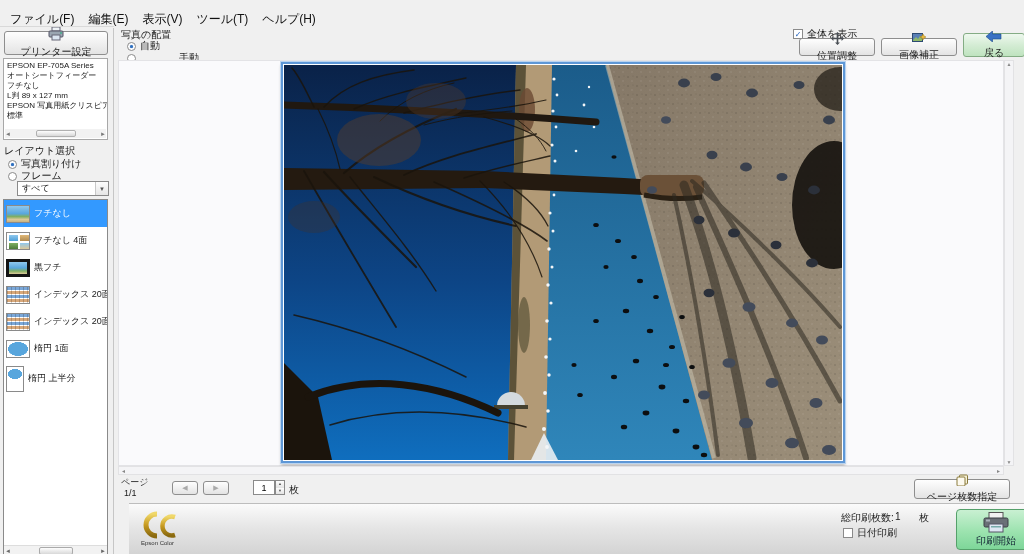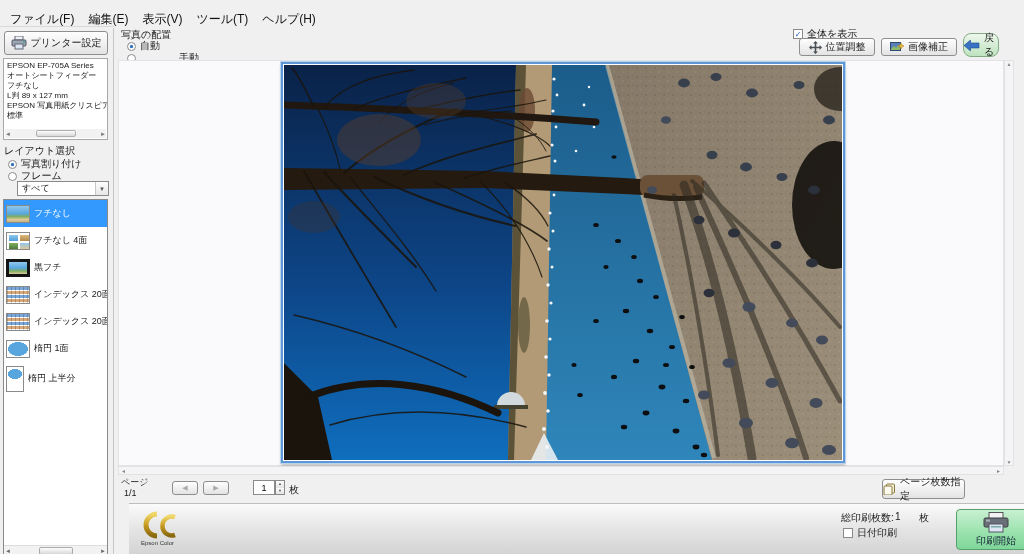--- a/index.html
+++ b/index.html
@@ -19,21 +19,21 @@
   .wb.close { width:26px; background:linear-gradient(180deg,#f2a094,#d3564a 50%,#b13327); border-color:#7c2a22; }
 
   
   .menubar { position:absolute; left:0; top:13px; width:1024px; height:14px; background:#f0f0f0;
     border-bottom:1px solid #d9d9d9; display:flex; align-items:center; padding-left:3px; }
   .menubar .mi { font-size:12px; padding:1px 7px; color:#111; }
 
   
   .leftpanel { position:absolute; left:0; top:28px; width:114px; height:526px; background:#f0f0f0; border-right:1px solid #c6c6c6; }
   .btn { background:linear-gradient(180deg,#fefefe,#f2f2f2 45%,#e3e3e3); border:1px solid #8e8e8e; border-radius:3px;
-    display:flex; align-items:center; justify-content:center; gap:4px; font-size:10px; color:#222; }
+    display:flex; align-items:center; justify-content:center; gap:4px; font-size:10px; color:#222;flex-direction:column; }
   .printerbtn { position:absolute; left:4px; top:3px; width:104px; height:24px; }
   .printerinfo { position:absolute; left:3px; top:30px; width:105px; height:82px; background:#fff; border:1px solid #a8a8a8;
     font-size:8px; line-height:10px; padding:2px 3px; overflow:hidden; white-space:nowrap; }
   .hscroll-s { position:absolute; left:1px; bottom:1px; width:101px; height:9px; background:#f2f2f2; display:flex; align-items:center; justify-content:space-between; font-size:6px; color:#777; }
   .hscroll-s .thumb { height:7px; width:40px; background:linear-gradient(180deg,#fdfdfd,#d8d8d8); border:1px solid #b0b0b0; border-radius:2px; }
   .layoutlabel { position:absolute; left:4px; top:116px; font-size:10px; }
   .radio { width:9px; height:9px; border-radius:50%; border:1px solid #8a8a8a; background:#fff; display:inline-block; position:relative; flex:none; }
   .radio.sel::after { content:""; position:absolute; left:2px; top:2px; width:3px; height:3px; border-radius:50%; background:#2f6fbe; box-shadow:0 0 1px #2f6fbe; }
   .radiorow { position:absolute; display:flex; align-items:center; gap:4px; font-size:10px; }
   .rr1 { left:8px; top:129px;text-align:center; } .rr2 { left:8px; top:141px; }
@@ -67,42 +67,42 @@
 
   
   .rightarea { position:absolute; left:114px; top:26px; width:910px; height:528px; background:#f0f0f0; }
   .placelabel { position:absolute; left:7px; top:2px; font-size:10px; }
   .pr1 { left:13px; top:13px; } .pr2 { left:13px; top:25px; }
   .checkrow { position:absolute; display:flex; align-items:center; gap:4px; font-size:10px; }
   .showall { left:679px; top:1px; }
   .cb { width:10px; height:10px; background:#fff; border:1px solid #8a8a8a; font-size:8px; line-height:9px; text-align:center; color:#1c5dbb; flex:none; }
   .posbtn { position:absolute; left:685px; top:12px; width:76px; height:18px; }
   .corrbtn { position:absolute; left:767px; top:12px; width:76px; height:18px; }
-  .backbtn { position:absolute; left:849px; top:7px; width:36px; height:24px;
-    background:linear-gradient(180deg,#eef8ee,#d4ecd4 50%,#bfe3bf); border:1px solid #84ac84; border-radius:8px; font-size:10px; }
+  .backbtn { position:absolute; left:849px; top:7px; width:62px; height:24px;
+    background:linear-gradient(180deg,#eef8ee,#d4ecd4 50%,#bfe3bf); border:1px solid #84ac84; border-radius:3px; font-size:10px; }
 
   .preview { position:absolute; left:4px; top:34px; width:886px; height:406px; background:#fafafc; border:1px solid #e3e3e6; }
   .photoframe { position:absolute; left:167px; top:36px; width:564px; height:401px; background:#fff;
     border:2px solid #5e97d6; outline:1px solid #b9d3ef; box-shadow:0 3px 3px rgba(0,0,0,.22); }
   .photoframe svg { display:block; width:558px; height:395px; margin:1px; }
   .vscroll { position:absolute; left:890px; top:34px; width:10px; height:406px; background:#f4f4f6; border:1px solid #e2e2e4;
     display:flex; flex-direction:column; justify-content:space-between; align-items:center; font-size:5px; color:#888; }
   .hscroll { position:absolute; left:4px; top:440px; width:886px; height:9px; background:#f4f4f6; border:1px solid #e2e2e4;
     display:flex; align-items:center; justify-content:space-between; font-size:5px; color:#888; padding:0 2px; }
 
   .pagerlabel { position:absolute; left:7px; top:450px; font-size:9px; color:#333; }
   .pagerval { position:absolute; left:10px; top:462px; font-size:9px; }
   .navbtn { position:absolute; width:26px; height:14px; font-size:7px; color:#aaa; }
   .nb1 { left:58px; top:455px; } .nb2 { left:89px; top:455px; }
   .cntinput { position:absolute; left:139px; top:454px; width:22px; height:15px; border:1px solid #8a8a8a; font-size:9px; text-align:center; font-family:inherit; }
   .spin { position:absolute; left:161px; top:454px; width:10px; height:15px; display:flex; flex-direction:column; }
   .spin span { flex:1; border:1px solid #8a8a8a; border-bottom-width:0; background:linear-gradient(180deg,#fdfdfd,#e3e3e3); font-size:4px; color:#555; text-align:center; line-height:6px; }
   .spin span:last-child { border-bottom-width:1px; border-top-width:0; }
   .maisuu { position:absolute; left:175px; top:457px; font-size:10px; }
-  .pagecountbtn { position:absolute; left:768px; top:453px; width:83px; height:20px; }
+  .pagecountbtn { position:absolute; left:800px; top:453px; width:96px; height:20px; }
 
   .bottombar { position:absolute; left:15px; top:477px; width:910px; height:52px;
     background:linear-gradient(180deg,#fbfbfb,#e6e6e6 45%,#d3d3d3); border-top:1px solid #bdbdbd; }
   .eclogo { position:absolute; left:6px; top:6px; width:60px; height:38px; }
   .totalrow { position:absolute; left:712px; top:7px; font-size:10px; display:flex; }
   .totalval { position:absolute; left:766px; top:7px; font-size:10px; }
   .totalunit { position:absolute; left:790px; top:7px; font-size:10px; }
   .datecheck { left:714px; top:22px; }
   .printbtn { position:absolute; left:827px; top:5px; width:80px; height:41px;
     background:linear-gradient(180deg,#c9f0d2,#9ce3af 55%,#7ed699); border:1px solid #55a06a; border-radius:4px;

